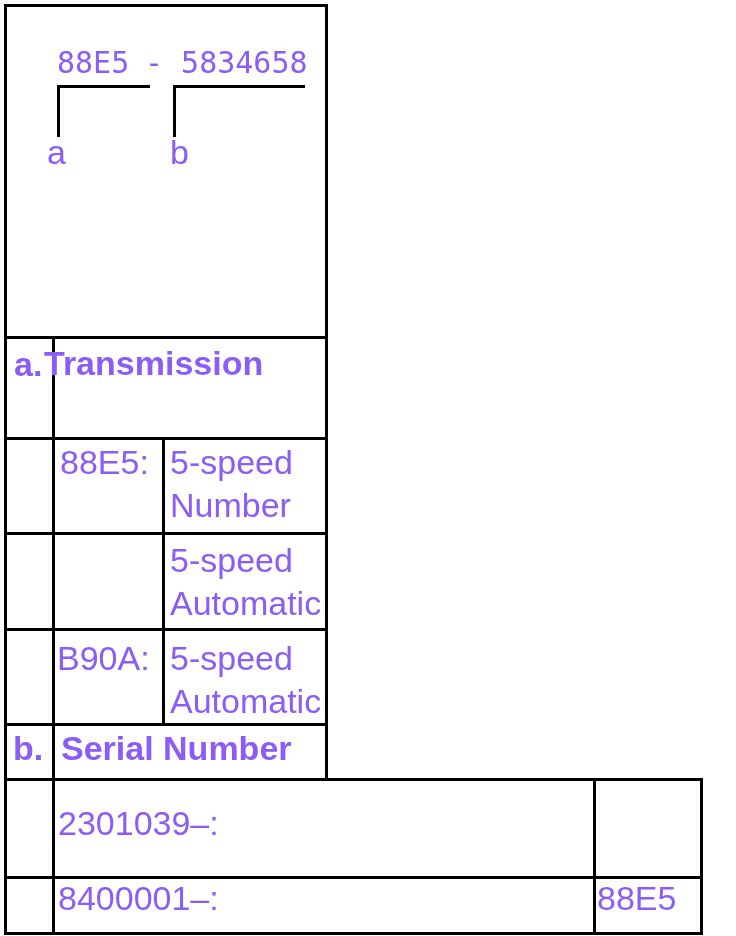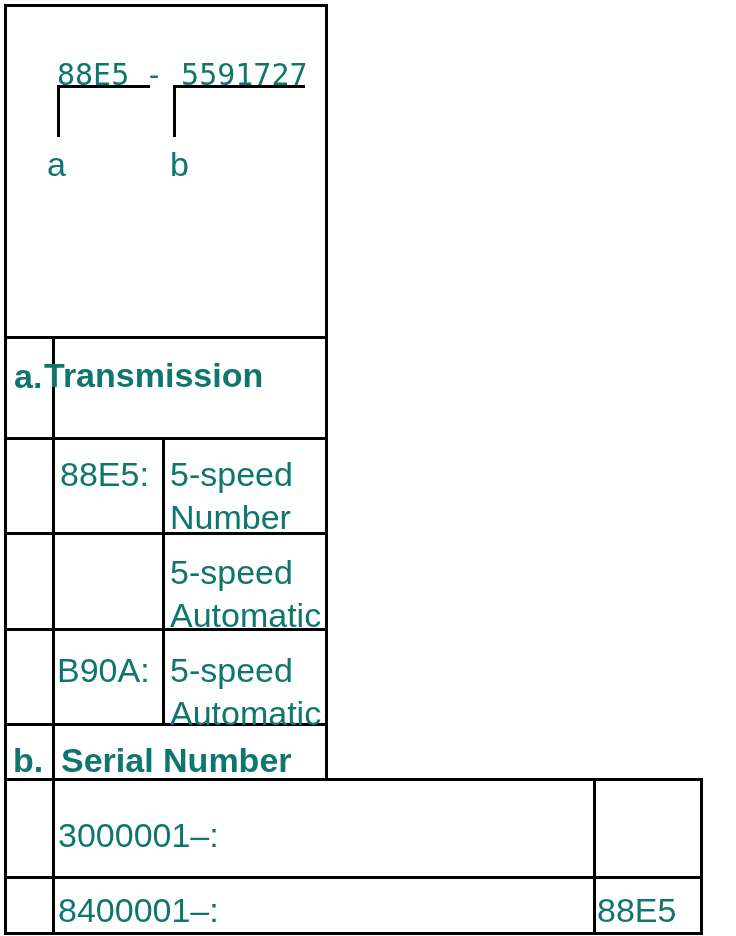--- a/index.html
+++ b/index.html
@@ -20,22 +20,21 @@
   }
   .line {
     position: absolute;
     background: #000000;
   }
   .txt {
     position: absolute;
     font-size: 34px;
     line-height: 43px;
     white-space: pre;
-    color: #0f766e;
-    margin-top: 12px;
+    color: #8b5cf6;
   }
   .txt .row2 { display: block; }
   .bold { font-weight: bold; }
   .mono {
     font-family: "DejaVu Sans Mono", monospace;
     font-size: 30px;
     line-height: 34px;
     letter-spacing: 0px;
   }
   .callout {
@@ -44,21 +43,21 @@
   }
 </style>
 </head>
 <body>
 
 <div id="canvas">
 
   <div class="frame" style="left:4px; top:4px; width:324px; height:335px;"></div>
 
   <span class="txt mono" style="left:57px; top:46px;">88E5</span>
-  <span class="txt mono" style="left:145px; top:46px;">- 5591727</span>
+  <span class="txt mono" style="left:145px; top:46px;">- 5834658</span>
 
   <div class="line" style="left:57px; top:85px; width:93px; height:3px;"></div>
   <div class="line" style="left:57px; top:85px; width:3px; height:52px;"></div>
   <span class="txt callout" style="left:47px; top:134px;">a</span>
 
   <div class="line" style="left:173px; top:85px; width:132px; height:3px;"></div>
   <div class="line" style="left:173px; top:85px; width:3px; height:52px;"></div>
   <span class="txt callout" style="left:170px; top:134px;">b</span>
 
   <div class="frame" style="left:4px; top:336px; width:324px; height:104px;"></div>
@@ -80,18 +79,18 @@
   <span class="txt" style="left:170px; top:441px;"><span>5-speed</span><span class="row2">Number</span></span>
 
   <span class="txt" style="left:170px; top:539px;"><span>5-speed</span><span class="row2">Automatic</span></span>
 
   <span class="txt" style="left:57px; top:637px;text-align:center;">B90A:</span>
   <span class="txt" style="left:170px; top:637px;"><span>5-speed</span><span class="row2">Automatic</span></span>
 
   <span class="txt bold" style="left:13px; top:727px;">b.</span>
   <span class="txt bold" style="left:61px; top:727px;">Serial Number</span>
 
-  <span class="txt" style="left:58px; top:802px;">3000001–:</span>
+  <span class="txt" style="left:58px; top:802px;">2301039–:</span>
 
   <span class="txt" style="left:58px; top:877px;">8400001–:</span>
   <span class="txt" style="left:597px; top:877px;">88E5</span>
 
 </div>
 
 </body></html>

